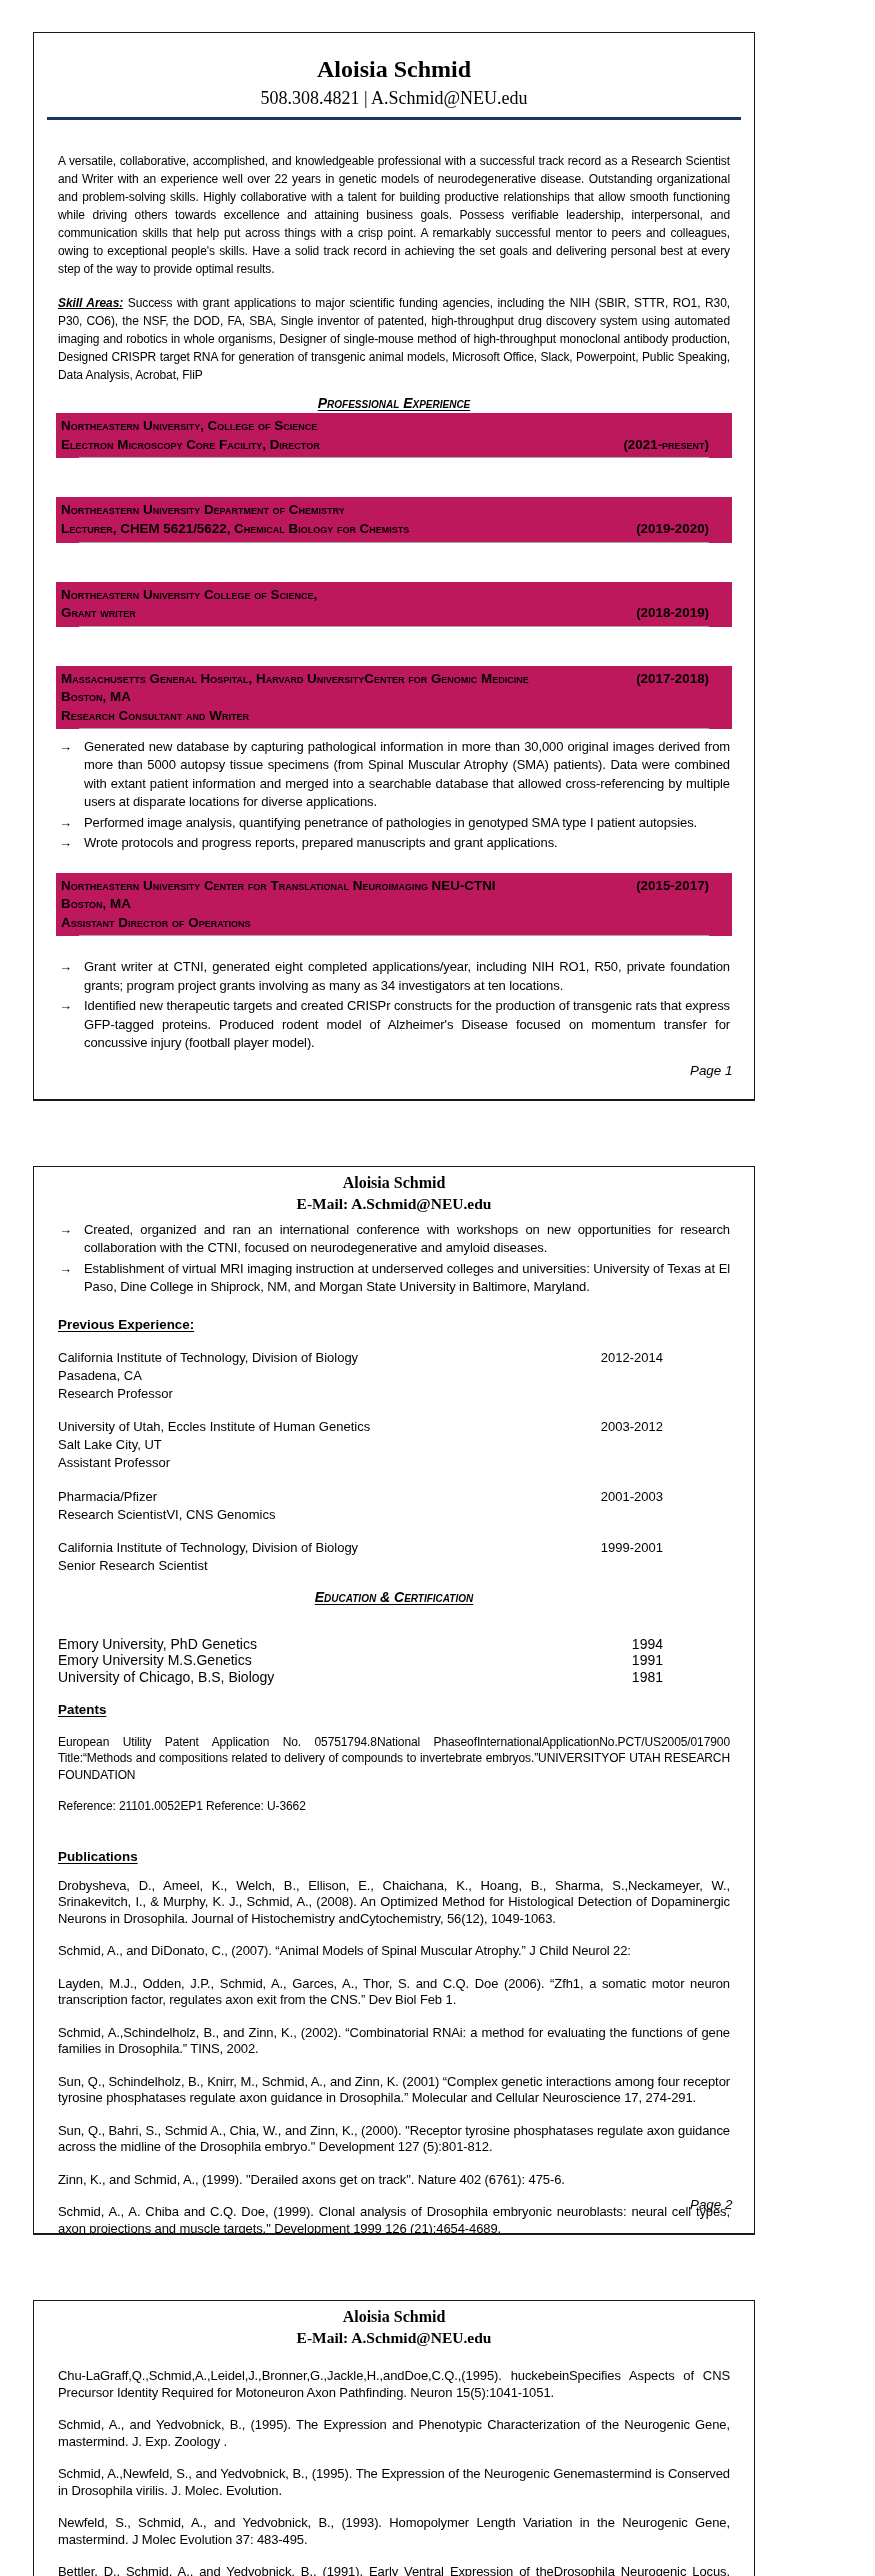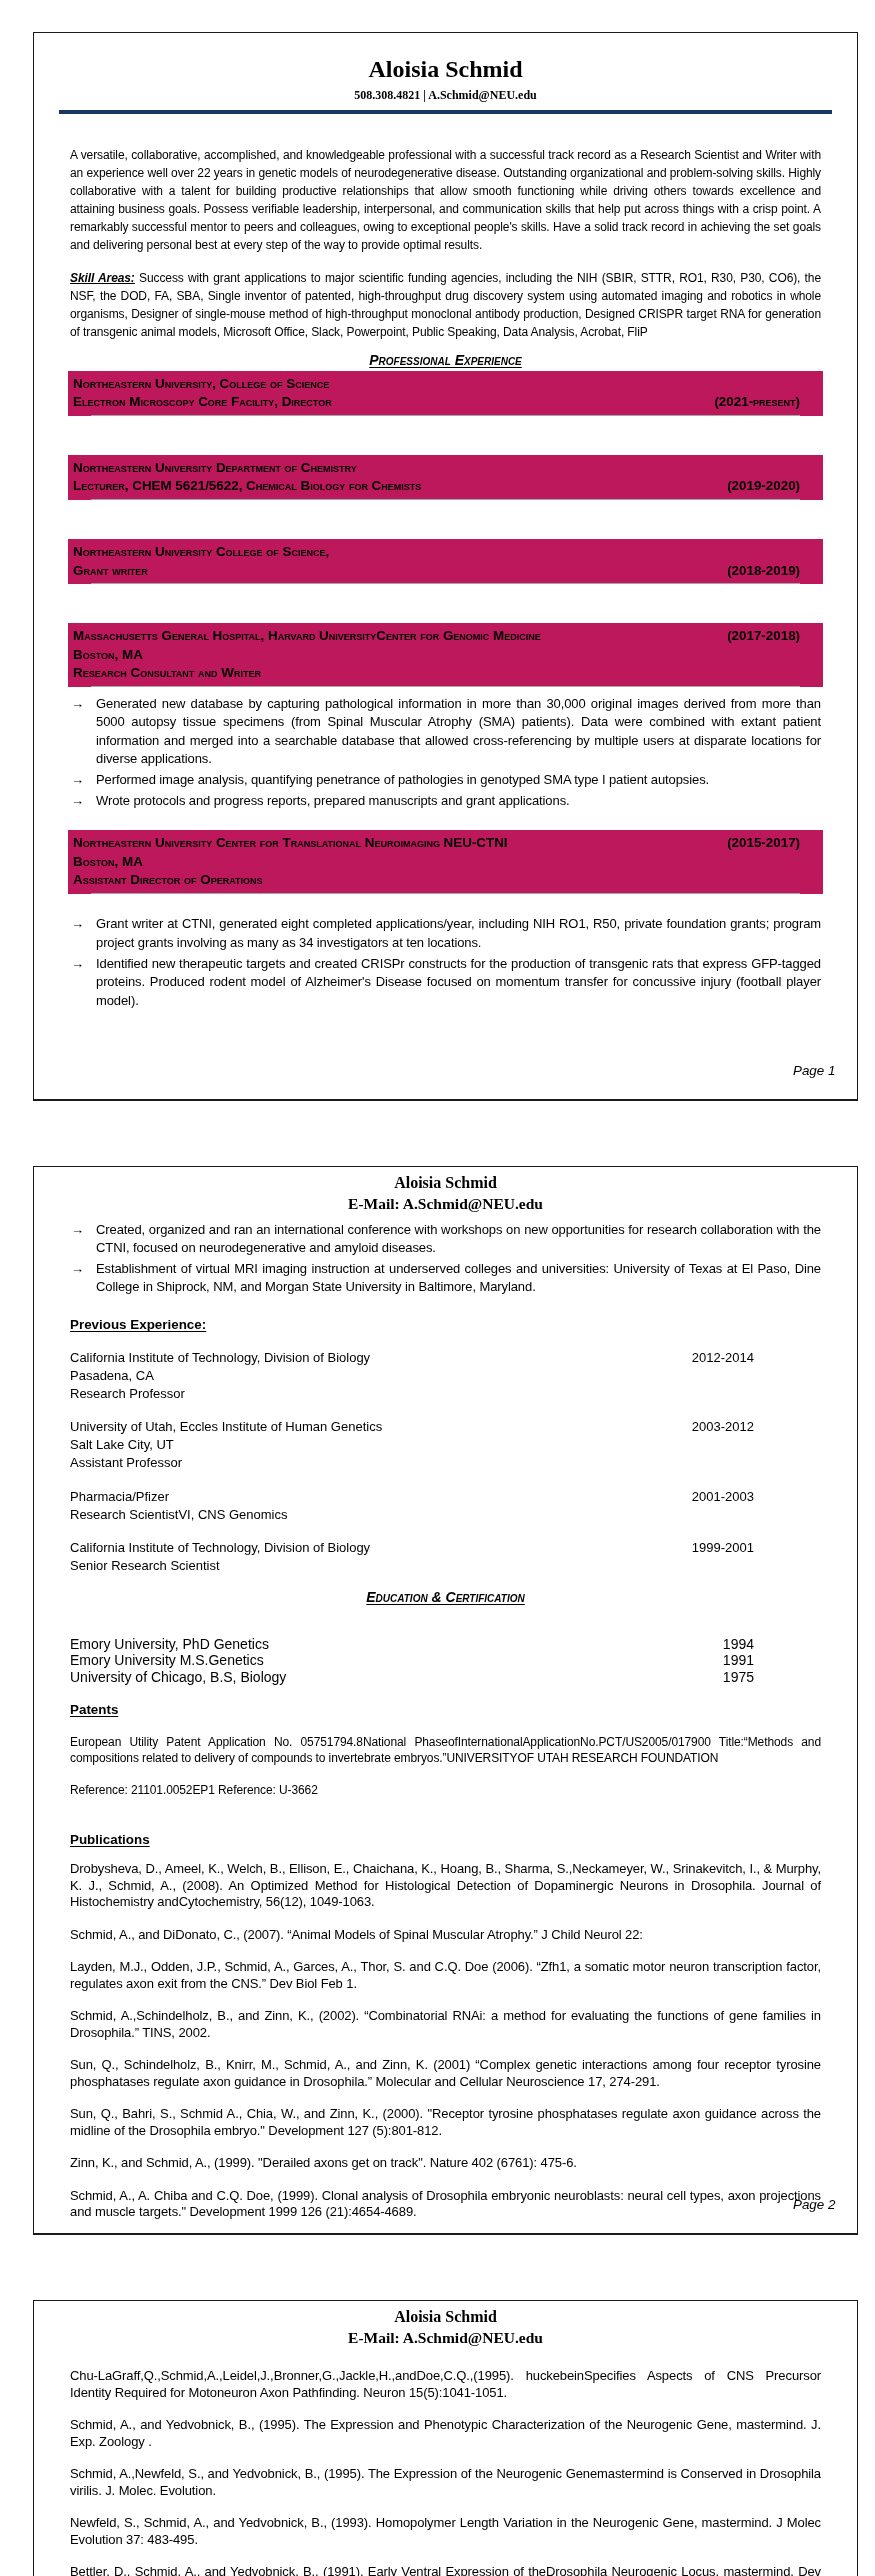--- a/index.html
+++ b/index.html
@@ -2,35 +2,35 @@
 <html style="font-size:8.2px"><head>
 <meta charset="utf-8">
 <style>
   html,body{margin:0;padding:0;}
   body{
     width:876px;height:3400px;position:relative;background:#ffffff;
     font-family:"Liberation Sans",sans-serif;color:#000;
     -webkit-font-smoothing:antialiased;
   }
   .page{
-    position:absolute;left:33px;width:825px;height:1069px;
+    position:absolute;left:33px;width:722px;height:1069px;
     background:#fff;border:1px solid #1a1a1a;border-bottom-width:2.6px;
-    box-sizing:border-box;padding:0 36px;overflow:hidden;
+    box-sizing:border-box;padding:0 24px;overflow:hidden;
   }
   #page1{top:32px;}
   #page2{top:1166px;}
   #page3{top:2300px;}
 
   
   .p1-name{
     font-family:"Liberation Serif",serif;font-weight:bold;font-size:24px;
     text-align:center;margin:23px 0 0 0;line-height:1.1;
   }
   .p1-contact{
-    font-family:"Liberation Serif",serif;font-weight:bold;font-size:12px;
+    font-family:"Liberation Serif",serif;font-weight:normal;font-size:18px;
     text-align:center;margin-top:6.2px;line-height:1.1;
   }
   .rule{height:3.6px;background:#17375E;margin:8.2px -11.3px 0 -11.3px;}
 
   
   .p23-name{
     font-family:"Liberation Serif",serif;font-weight:bold;font-size:16px;
     text-align:center;margin:7.2px 0 0 0;line-height:1.15;
   }
   .p23-email{
@@ -240,21 +240,21 @@
         <span class="year-col">1994</span>
       </div>
 
       <div class="edu-row">
         <span class="school">Emory University M.S.Genetics</span>
         <span class="year-col">1991</span>
       </div>
 
       <div class="edu-row">
         <span class="school">University of Chicago, B.S, Biology</span>
-        <span class="year-col">1975</span>
+        <span class="year-col">1981</span>
       </div>
     </div>
 
   <div class="plain-heading patents-heading">Patents</div>
   <p class="body-text patent-text">European Utility Patent Application No. 05751794.8National PhaseofInternationalApplicationNo.PCT/US2005/017900 Title:“Methods and compositions related to delivery of compounds to invertebrate embryos.”UNIVERSITYOF UTAH RESEARCH FOUNDATION</p>
   <p class="body-text patent-ref">Reference: 21101.0052EP1 Reference: U-3662</p>
 
   <div class="plain-heading pubs-heading">Publications</div>
 
   <div class="pub-list">

